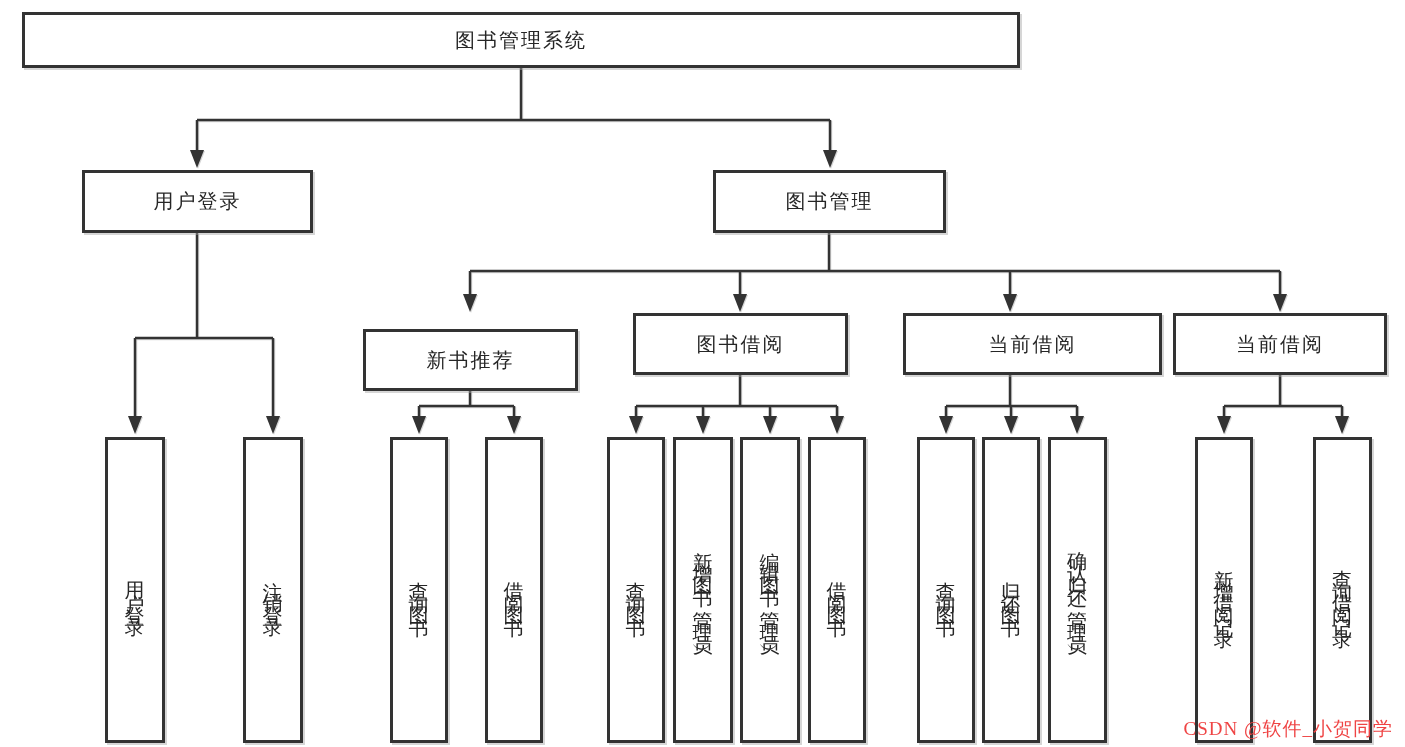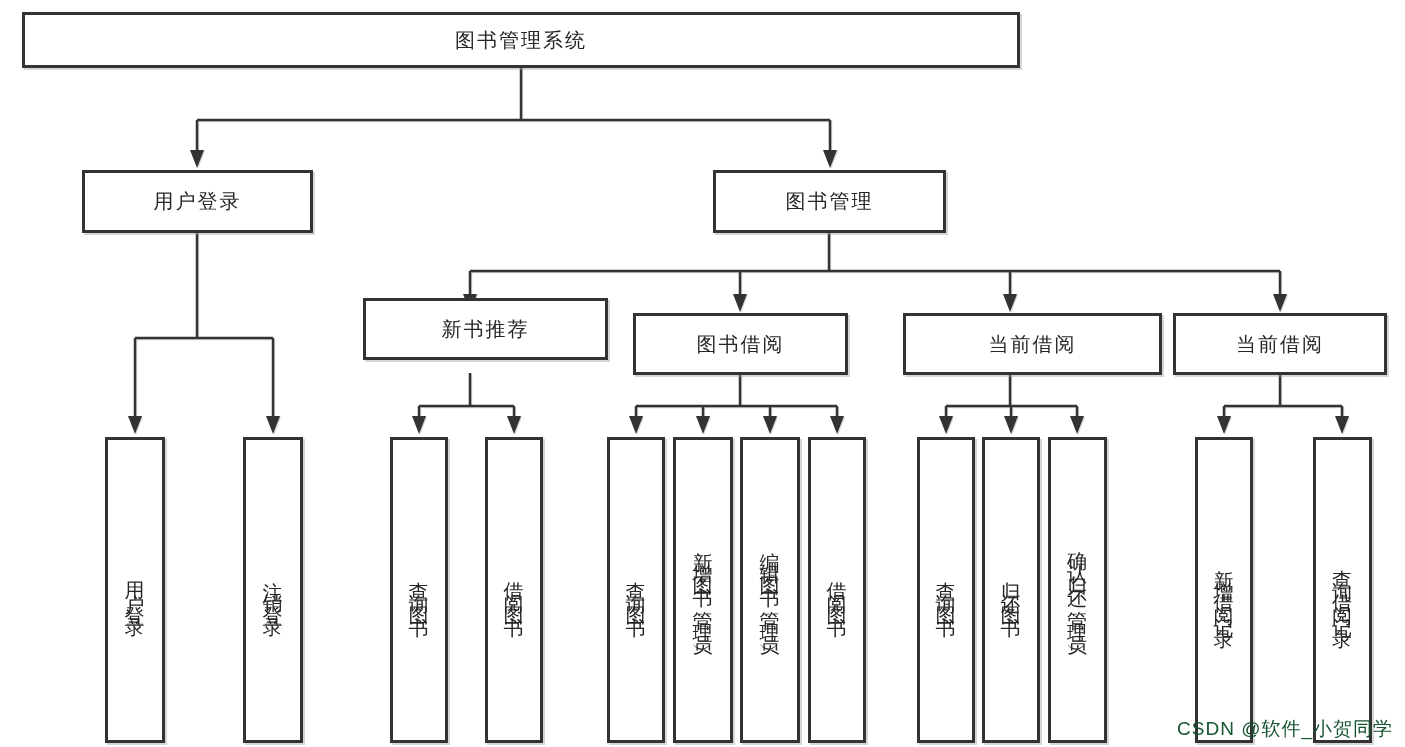--- a/index.html
+++ b/index.html
@@ -7,20 +7,21 @@
     padding: 0;
     background: #ffffff;
     font-family: "Liberation Sans", "DejaVu Sans", sans-serif;
   }
   .canvas {
     position: relative;
     width: 1405px;
     height: 747px;
     background: #ffffff;
     overflow: hidden;
+    font-family: Liberation Serif, serif;
   }
   svg.connectors {
     position: absolute;
     left: 0; top: 0;
     width: 1405px; height: 747px;
     filter: drop-shadow(1.5px 1.5px 0 rgba(165,165,165,0.45));
   }
   .node {
     position: absolute;
     box-sizing: border-box;
@@ -43,21 +44,21 @@
     font-size: 20px;
     letter-spacing: 12px;
     line-height: 1;
     white-space: nowrap;
   }
   .watermark {
     position: absolute;
     right: 12px;
     bottom: 5px;
     font-size: 19px;
-    color: #14532d;
+    color: #ef4444;
     letter-spacing: 1px;
     white-space: nowrap;
   }
 </style>
 </head>
 <body>
 
 <div class="canvas">
 
   <svg class="connectors" viewBox="0 0 1405 747" xmlns="http://www.w3.org/2000/svg">
@@ -115,21 +116,21 @@
     <span>图书管理系统</span>
   </div>
 
   <div class="node h" style="left:82px;top:170px;width:231px;height:63px">
     <span>用户登录</span>
   </div>
   <div class="node h" style="left:713px;top:170px;width:233px;height:63px">
     <span>图书管理</span>
   </div>
 
-  <div class="node h" style="left:363px;top:298px;width:245px;height:62px">
+  <div class="node h" style="left:363px;top:329px;width:215px;height:62px">
     <span>新书推荐</span>
   </div>
   <div class="node h" style="left:633px;top:313px;width:215px;height:62px">
     <span>图书借阅</span>
   </div>
   <div class="node h" style="left:903px;top:313px;width:259px;height:62px">
     <span>当前借阅</span>
   </div>
   <div class="node h" style="left:1173px;top:313px;width:214px;height:62px">
     <span>当前借阅</span>

